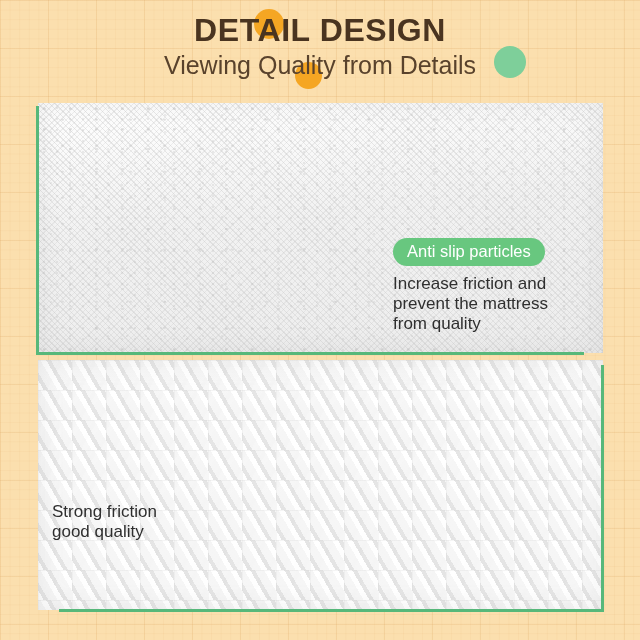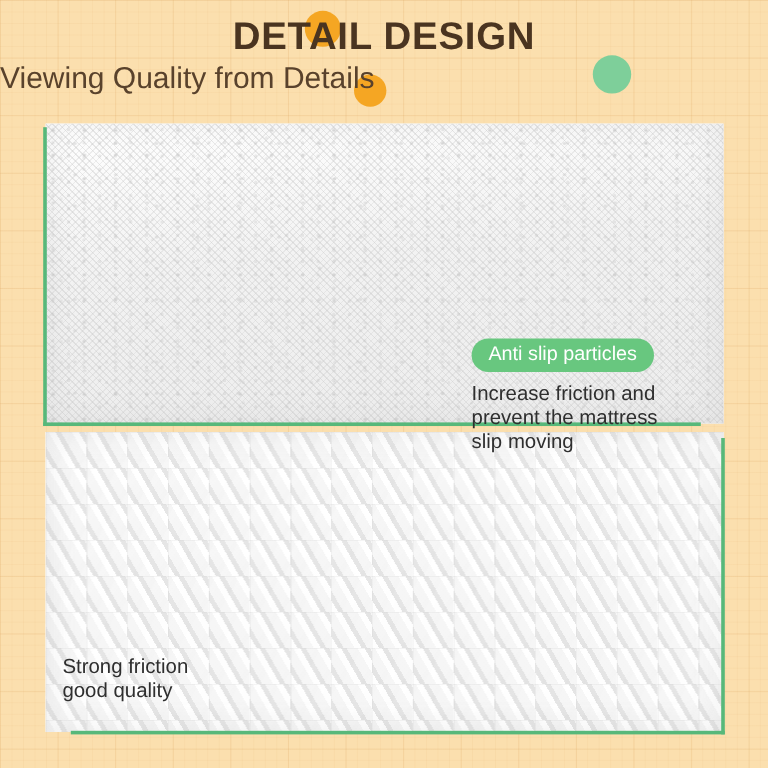--- a/index.html
+++ b/index.html
@@ -62,21 +62,21 @@
     font-weight: bold;
     letter-spacing: 0.6px;
     color: #4a3420;
     z-index: 3;
     line-height: 36px;
   }
   #title-sub {
     position: absolute;
     left: 0; top: 50px;
     width: 640px;
-    text-align: left;
+    text-align: center;
     font-size: 25px;
     font-weight: normal;
     color: #59422c;
     z-index: 3;
     line-height: 30px;
   }
 
   
   .panel {
     position: absolute;
@@ -155,21 +155,20 @@
     position: absolute;
     inset: 0;
     box-shadow: inset 0 0 26px rgba(160,160,160,0.18);
     pointer-events: none;
   }
 
   
   .callout {
     position: absolute;
     z-index: 8;
-    margin-top: 44px;
   }
   #callout-top {
     left: 393px;
     top: 238px;
     width: 200px;
   }
   #callout-bottom {
     left: 52px;
     top: 494px;
     width: 205px;
@@ -213,21 +212,21 @@
     <div class="panel-shadow"></div>
   </div>
 
   <div class="panel-border" style="left:36px; top:106px; width:3px; height:249px;"></div>
   <div class="panel-border" style="left:36px; top:352px; width:548px; height:3px;"></div>
 
   <div class="callout" id="callout-top">
     <span class="badge">Anti slip particles</span>
     <div class="callout-body">Increase friction and
 prevent the mattress
-slip moving</div>
+from quality</div>
   </div>
 
   <div class="panel" id="panel-bottom">
     <div class="fabric-chevron"></div>
     <div class="panel-shadow"></div>
   </div>
 
   <div class="panel-border" style="left:601px; top:365px; width:3px; height:247px;"></div>
   <div class="panel-border" style="left:59px; top:609px; width:545px; height:3px;"></div>
 

